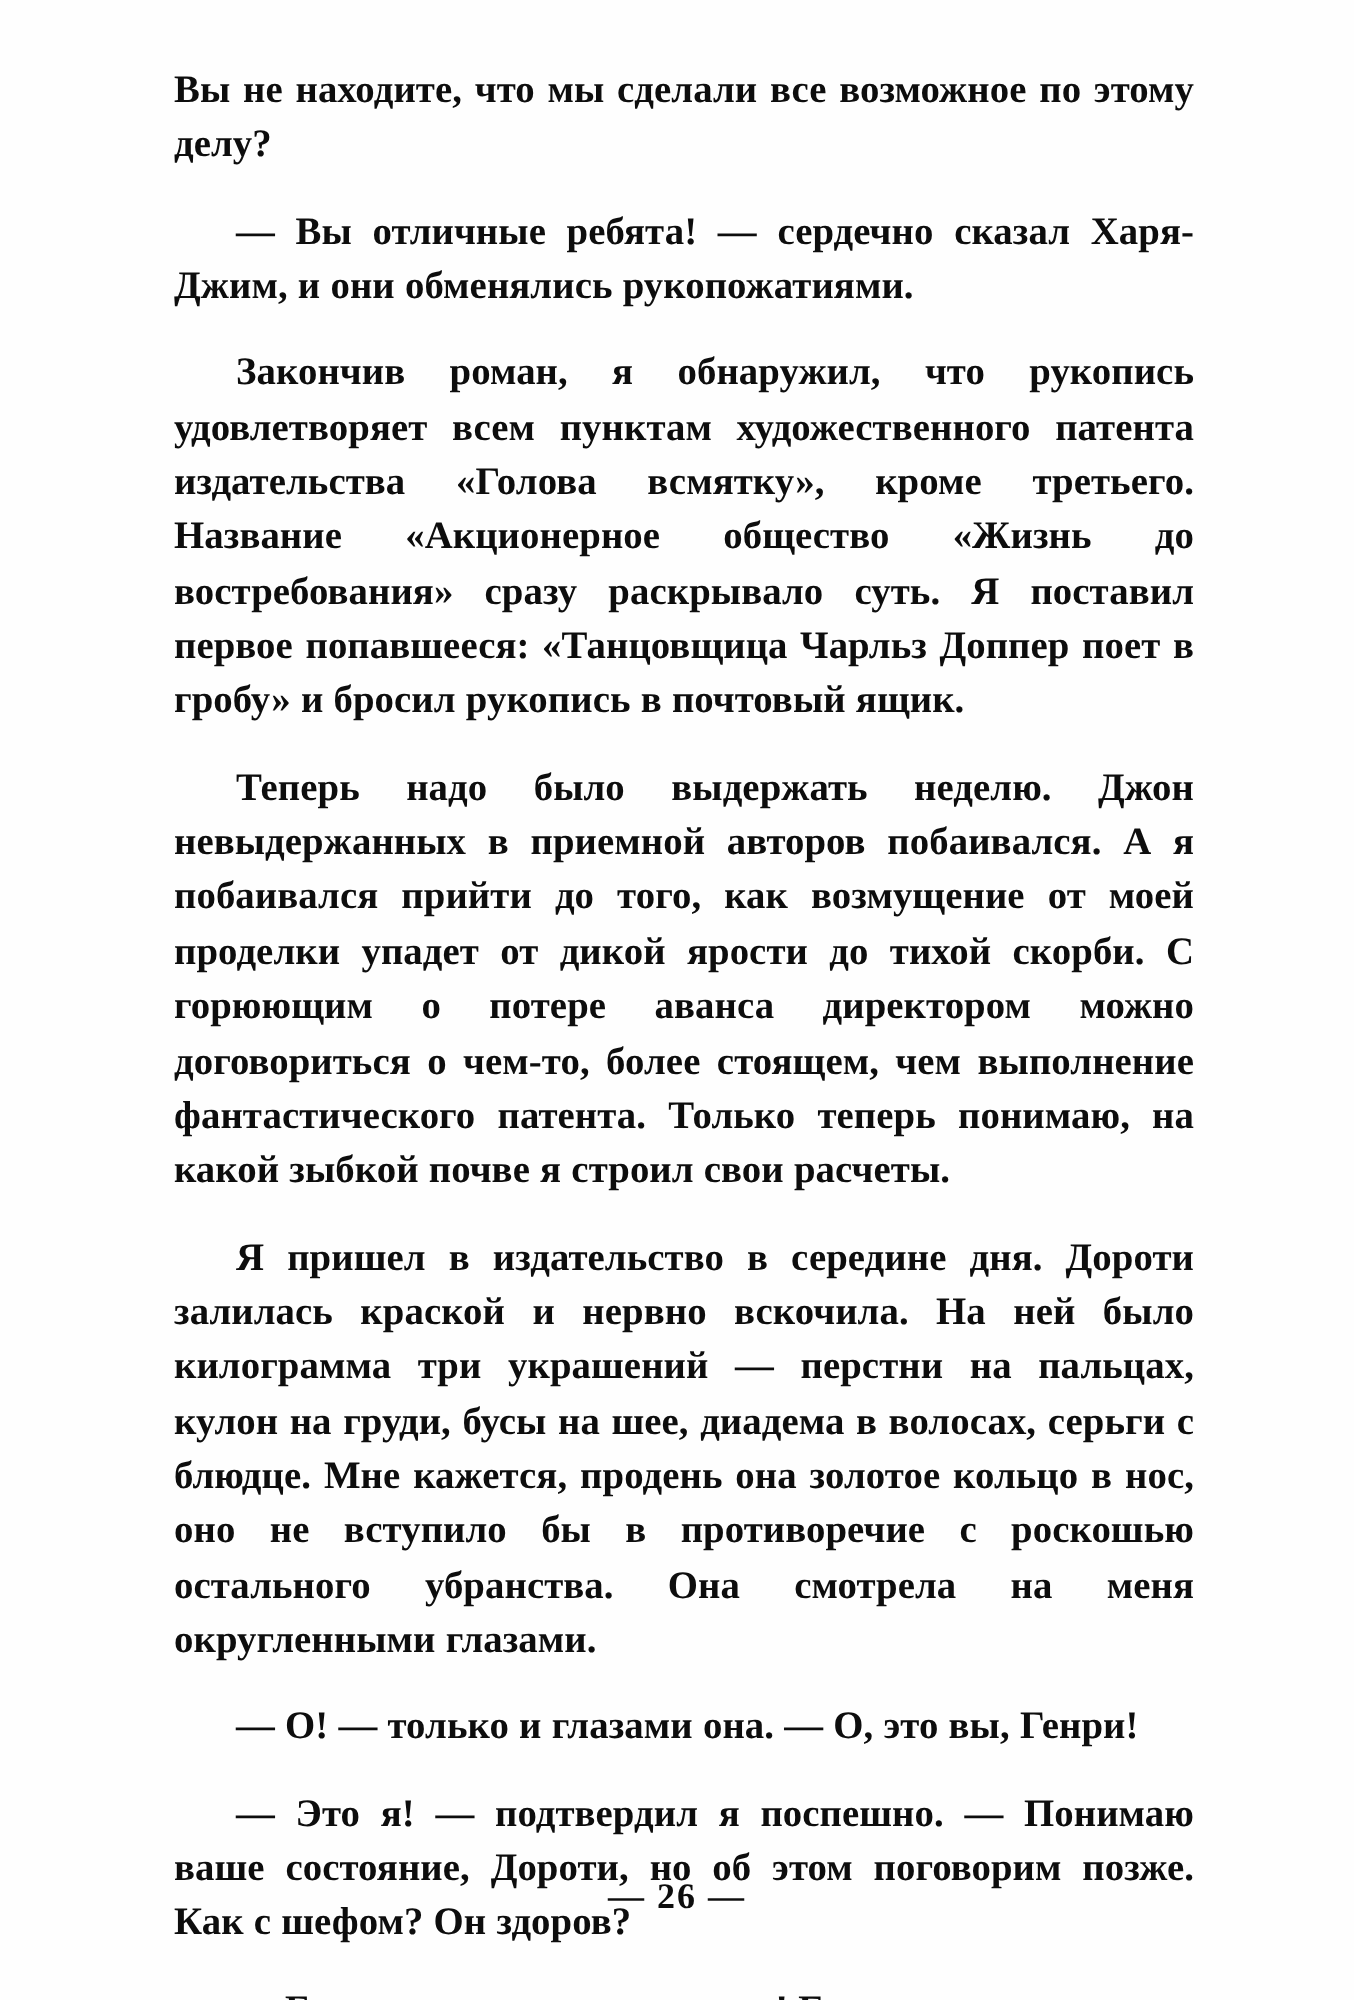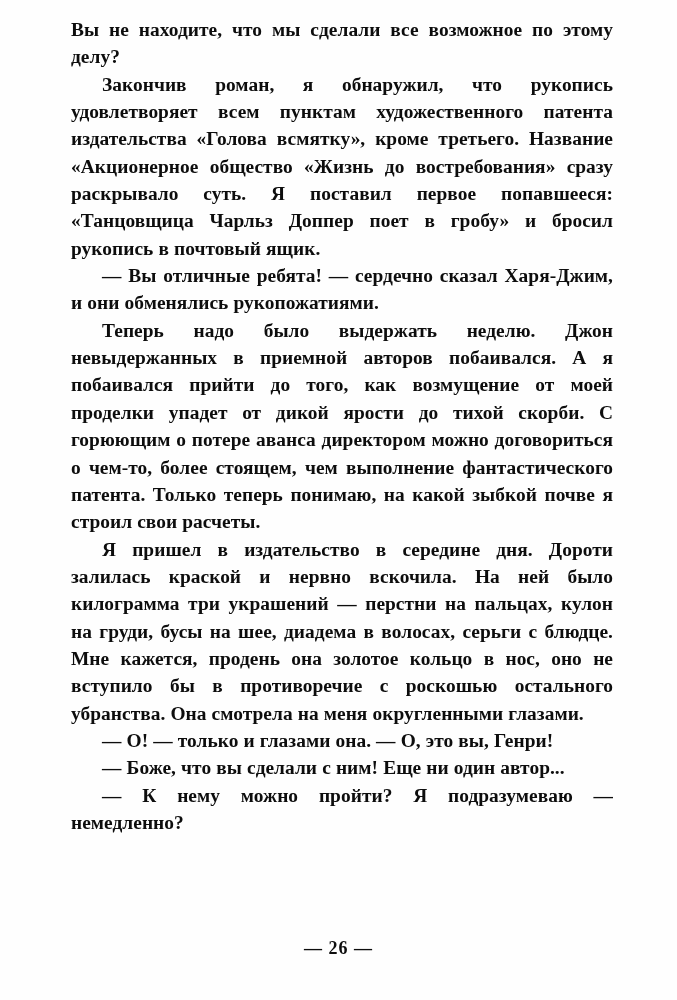--- a/index.html
+++ b/index.html
@@ -17,21 +17,21 @@
     overflow: hidden;
     font-family: "Liberation Serif", "DejaVu Serif", serif;
   }
   .text-column {
     position: absolute;
     left: 71px;
     top: 16px;
     width: 542px;
   }
   .para {
-    margin: 0;
+    margin: 16px;
     font-size: 19.4px;
     line-height: 27.35px;
     font-weight: bold;
     color: #0d0d0d;
     text-align: justify;
     text-justify: inter-word;
     letter-spacing: 0.04px;
     word-spacing: 0.2px;
     -webkit-font-smoothing: none;
   }
@@ -59,25 +59,26 @@
     letter-spacing: 1px;
   }
 </style>
 </head>
 <body>
 
 <div class="page">
 
   <div class="text-column">
     <p class="para cont">Вы не находите, что мы сделали все возможное по этому делу?</p>
+    <p class="para indent">— Вы отличные ребята! — сердечно сказал Харя-Джим, и они обменялись рукопожатиями.</p>
     <p class="para indent">Закончив роман, я обнаружил, что рукопись удовлетворяет всем пунктам художественного патента издательства «Голова всмятку», кроме третьего. Название «Акционерное общество «Жизнь до востребования» сразу раскрывало суть. Я поставил первое попавшееся: «Танцовщица Чарльз Доппер поет в гробу» и бросил рукопись в почтовый ящик.</p>
-    <p class="para indent">— Вы отличные ребята! — сердечно сказал Харя-Джим, и они обменялись рукопожатиями.</p>
     <p class="para indent">Теперь надо было выдержать неделю. Джон невыдержанных в приемной авторов побаивался. А я побаивался прийти до того, как возмущение от моей проделки упадет от дикой ярости до тихой скорби. С горюющим о потере аванса директором можно договориться о чем-то, более стоящем, чем выполнение фантастического патента. Только теперь понимаю, на какой зыбкой почве я строил свои расчеты.</p>
     <p class="para indent">Я пришел в издательство в середине дня. Дороти залилась краской и нервно вскочила. На ней было килограмма три украшений — перстни на пальцах, кулон на груди, бусы на шее, диадема в волосах, серьги с блюдце. Мне кажется, продень она золотое кольцо в нос, оно не вступило бы в противоречие с роскошью остального убранства. Она смотрела на меня округленными глазами.</p>
     <p class="para indent">— О! — только и глазами она. — О, это вы, Генри!</p>
+    <p class="para indent">— Это я! — подтвердил я поспешно. — Понимаю ваше состояние, Дороти, но об этом поговорим позже. Как с шефом? Он здоров?</p>
     <p class="para indent">— Боже, что вы сделали с ним! Еще ни один автор...</p>
     <p class="para indent">— К нему можно пройти? Я подразумеваю — немедленно?</p>
 
   </div>
 
   <div class="folio">— 26 —</div>
 
 </div>
 
 </body></html>

